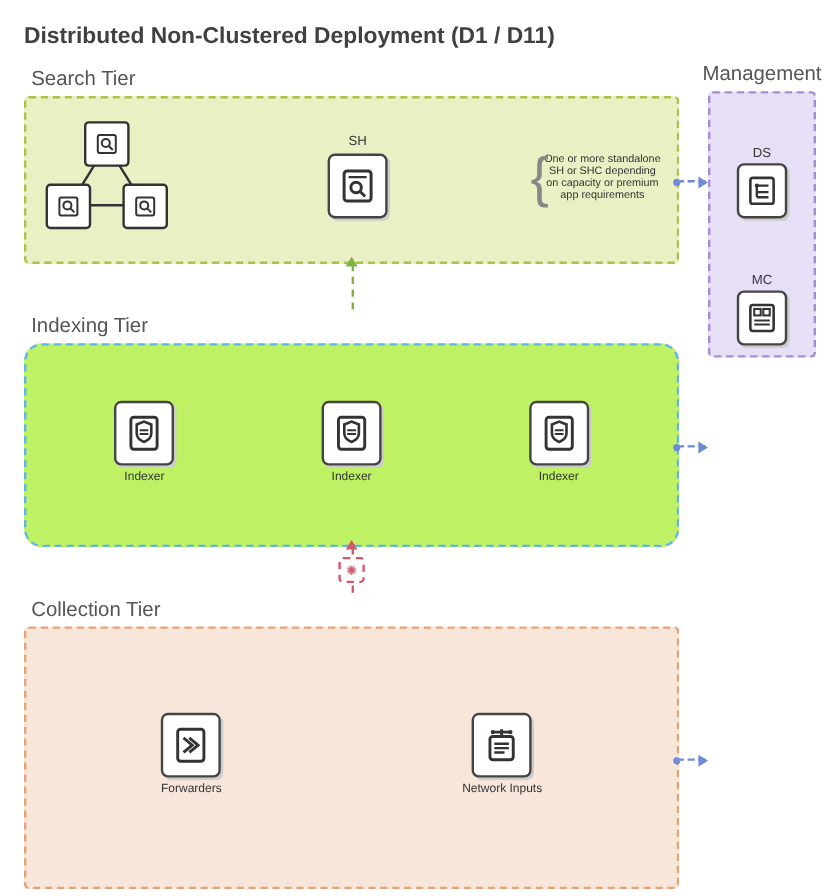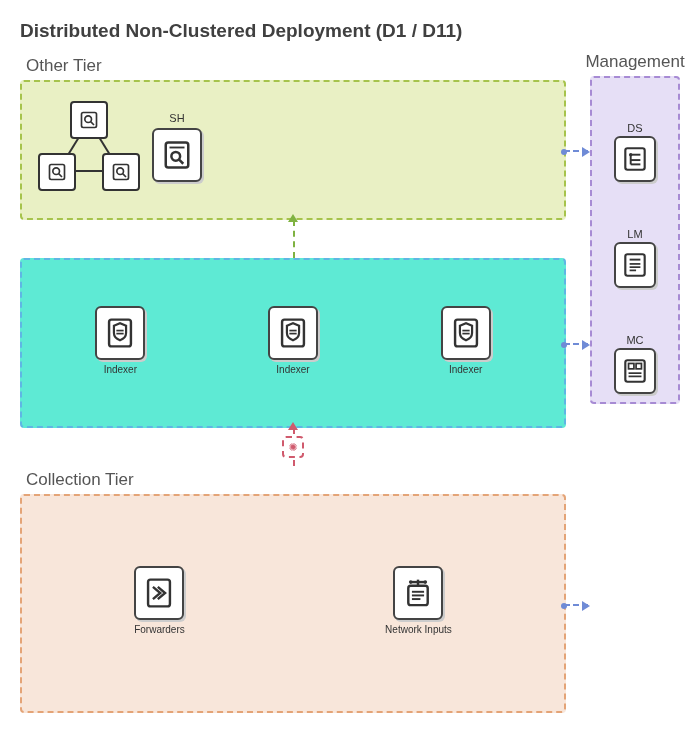--- a/index.html
+++ b/index.html
@@ -31,25 +31,25 @@
     font-size: 17px;
     color: #555;
     margin: 4px 0 4px 6px;
   }
   .tier-box {
     border: 2px dashed;
     border-radius: 4px;
     padding: 12px 12px 18px 12px;
     display: flex;
     align-items: center;
-    justify-content: flex-start;
+    justify-content: space-between;
     position: relative;
   }
   .search-tier { background: #e9f0c4; border-color: #a6c34c; height:140px;}
-  .indexing-tier { background: #5eead4; border-color: #5fb6e4; height:170px;}
+  .indexing-tier { background: #bef264; border-color: #5fb6e4; height:170px;border-radius:15px;}
   .collection-tier { background: #f8e6da; border-color: #e4a477; height:219px;}
   .mgmt-col {
     width: 90px;
     display:flex;
     flex-direction:column;
     align-items:center;
   }
   .mgmt-label { font-size: 17px; color: #555; margin-bottom:4px; }
   .mgmt-box {
     background: #e6dff6;
@@ -141,21 +141,21 @@
   }
 </style>
 </head>
 <body>
 
 <h1>Distributed Non-Clustered Deployment (D1 / D11)</h1>
 
 <div class="layout">
   <div class="left-col">
 
-    <div class="tier-label">Other Tier</div>
+    <div class="tier-label">Search Tier</div>
     <div class="tier-box search-tier" style="gap:8px;">
       <div class="sh-tri">
         <svg class="lines" viewBox="0 0 110 100">
           <line x1="55" y1="24" x2="24" y2="74" stroke="#333" stroke-width="2"></line>
           <line x1="55" y1="24" x2="86" y2="74" stroke="#333" stroke-width="2"></line>
           <line x1="24" y1="74" x2="86" y2="74" stroke="#333" stroke-width="2"></line>
         </svg>
         <div class="tri-node n1">
           <svg width="20" height="20" viewBox="0 0 24 24">
               <rect x="3" y="3" width="18" height="18" rx="2" fill="none" stroke="#333" stroke-width="2"></rect>
@@ -182,28 +182,30 @@
         <div class="caption" style="margin:0 0 4px 0;font-size:11px;">SH</div>
         <div class="icon-card">
           <svg width="30" height="30" viewBox="0 0 24 24">
               <rect x="3" y="2" width="18" height="20" rx="2" fill="none" stroke="#333" stroke-width="2"></rect>
               <line x1="6" y1="6" x2="18" y2="6" stroke="#333" stroke-width="1.5"></line>
               <circle cx="11" cy="13" r="3.5" fill="none" stroke="#333" stroke-width="2"></circle>
               <line x1="13.5" y1="15.5" x2="17" y2="19" stroke="#333" stroke-width="2"></line>
             </svg>
         </div>
       </div>
+      <div class="note-brace">One or more standalone SH or SHC depending on capacity or premium app requirements</div>
       <div class="hconn hconn-dot"></div>
     </div>
 
     <div class="vgap">
       <div class="vconnect green-dash"></div>
       <div class="arrowhead arrow-up green-dash"></div>
     </div>
 
+    <div class="tier-label">Indexing Tier</div>
     <div class="tier-box indexing-tier">
       <div class="row-items">
         <div class="cluster">
           <div class="icon-card">
             <svg width="30" height="34" viewBox="0 0 24 28">
                 <rect x="3" y="3" width="18" height="22" rx="2" fill="none" stroke="#333" stroke-width="2"></rect>
                 <path d="M7 8 L12 6 L17 8 L17 14 Q17 18 12 20 Q7 18 7 14 Z" fill="none" stroke="#333" stroke-width="1.8"></path>
                 <line x1="9" y1="12" x2="15" y2="12" stroke="#333" stroke-width="1.4"></line>
                 <line x1="9" y1="14.5" x2="15" y2="14.5" stroke="#333" stroke-width="1.4"></line>
               </svg>
@@ -287,32 +289,20 @@
               <rect x="3" y="3" width="18" height="20" rx="2" fill="none" stroke="#333" stroke-width="2"></rect>
               <circle cx="8" cy="9" r="1.6" fill="#333"></circle>
               <line x1="8" y1="9" x2="17" y2="9" stroke="#333" stroke-width="1.8"></line>
               <line x1="8" y1="9" x2="8" y2="18" stroke="#333" stroke-width="1.8"></line>
               <line x1="8" y1="14" x2="17" y2="14" stroke="#333" stroke-width="1.8"></line>
               <line x1="8" y1="18" x2="17" y2="18" stroke="#333" stroke-width="1.8"></line>
             </svg>
         </div>
       </div>
 
-      <div class="mgmt-item">
-        <div class="mgmt-sub">LM</div>
-        <div class="icon-card icon-card-sm">
-          <svg width="26" height="28" viewBox="0 0 24 26">
-              <rect x="3" y="3" width="18" height="20" rx="2" fill="none" stroke="#333" stroke-width="2"></rect>
-              <line x1="7" y1="8" x2="17" y2="8" stroke="#333" stroke-width="1.8"></line>
-              <line x1="7" y1="12" x2="17" y2="12" stroke="#333" stroke-width="1.6"></line>
-              <line x1="7" y1="15" x2="17" y2="15" stroke="#333" stroke-width="1.6"></line>
-              <line x1="7" y1="18" x2="13" y2="18" stroke="#333" stroke-width="1.6"></line>
-            </svg>
-        </div>
-      </div>
 
       <div class="mgmt-item">
         <div class="mgmt-sub">MC</div>
         <div class="icon-card icon-card-sm">
           <svg width="26" height="28" viewBox="0 0 24 26">
               <rect x="3" y="3" width="18" height="20" rx="2" fill="none" stroke="#333" stroke-width="2"></rect>
               <rect x="6" y="6" width="5" height="5" fill="none" stroke="#333" stroke-width="1.6"></rect>
               <rect x="13" y="6" width="5" height="5" fill="none" stroke="#333" stroke-width="1.6"></rect>
               <line x1="6" y1="15" x2="18" y2="15" stroke="#333" stroke-width="1.6"></line>
               <line x1="6" y1="18" x2="18" y2="18" stroke="#333" stroke-width="1.6"></line>

